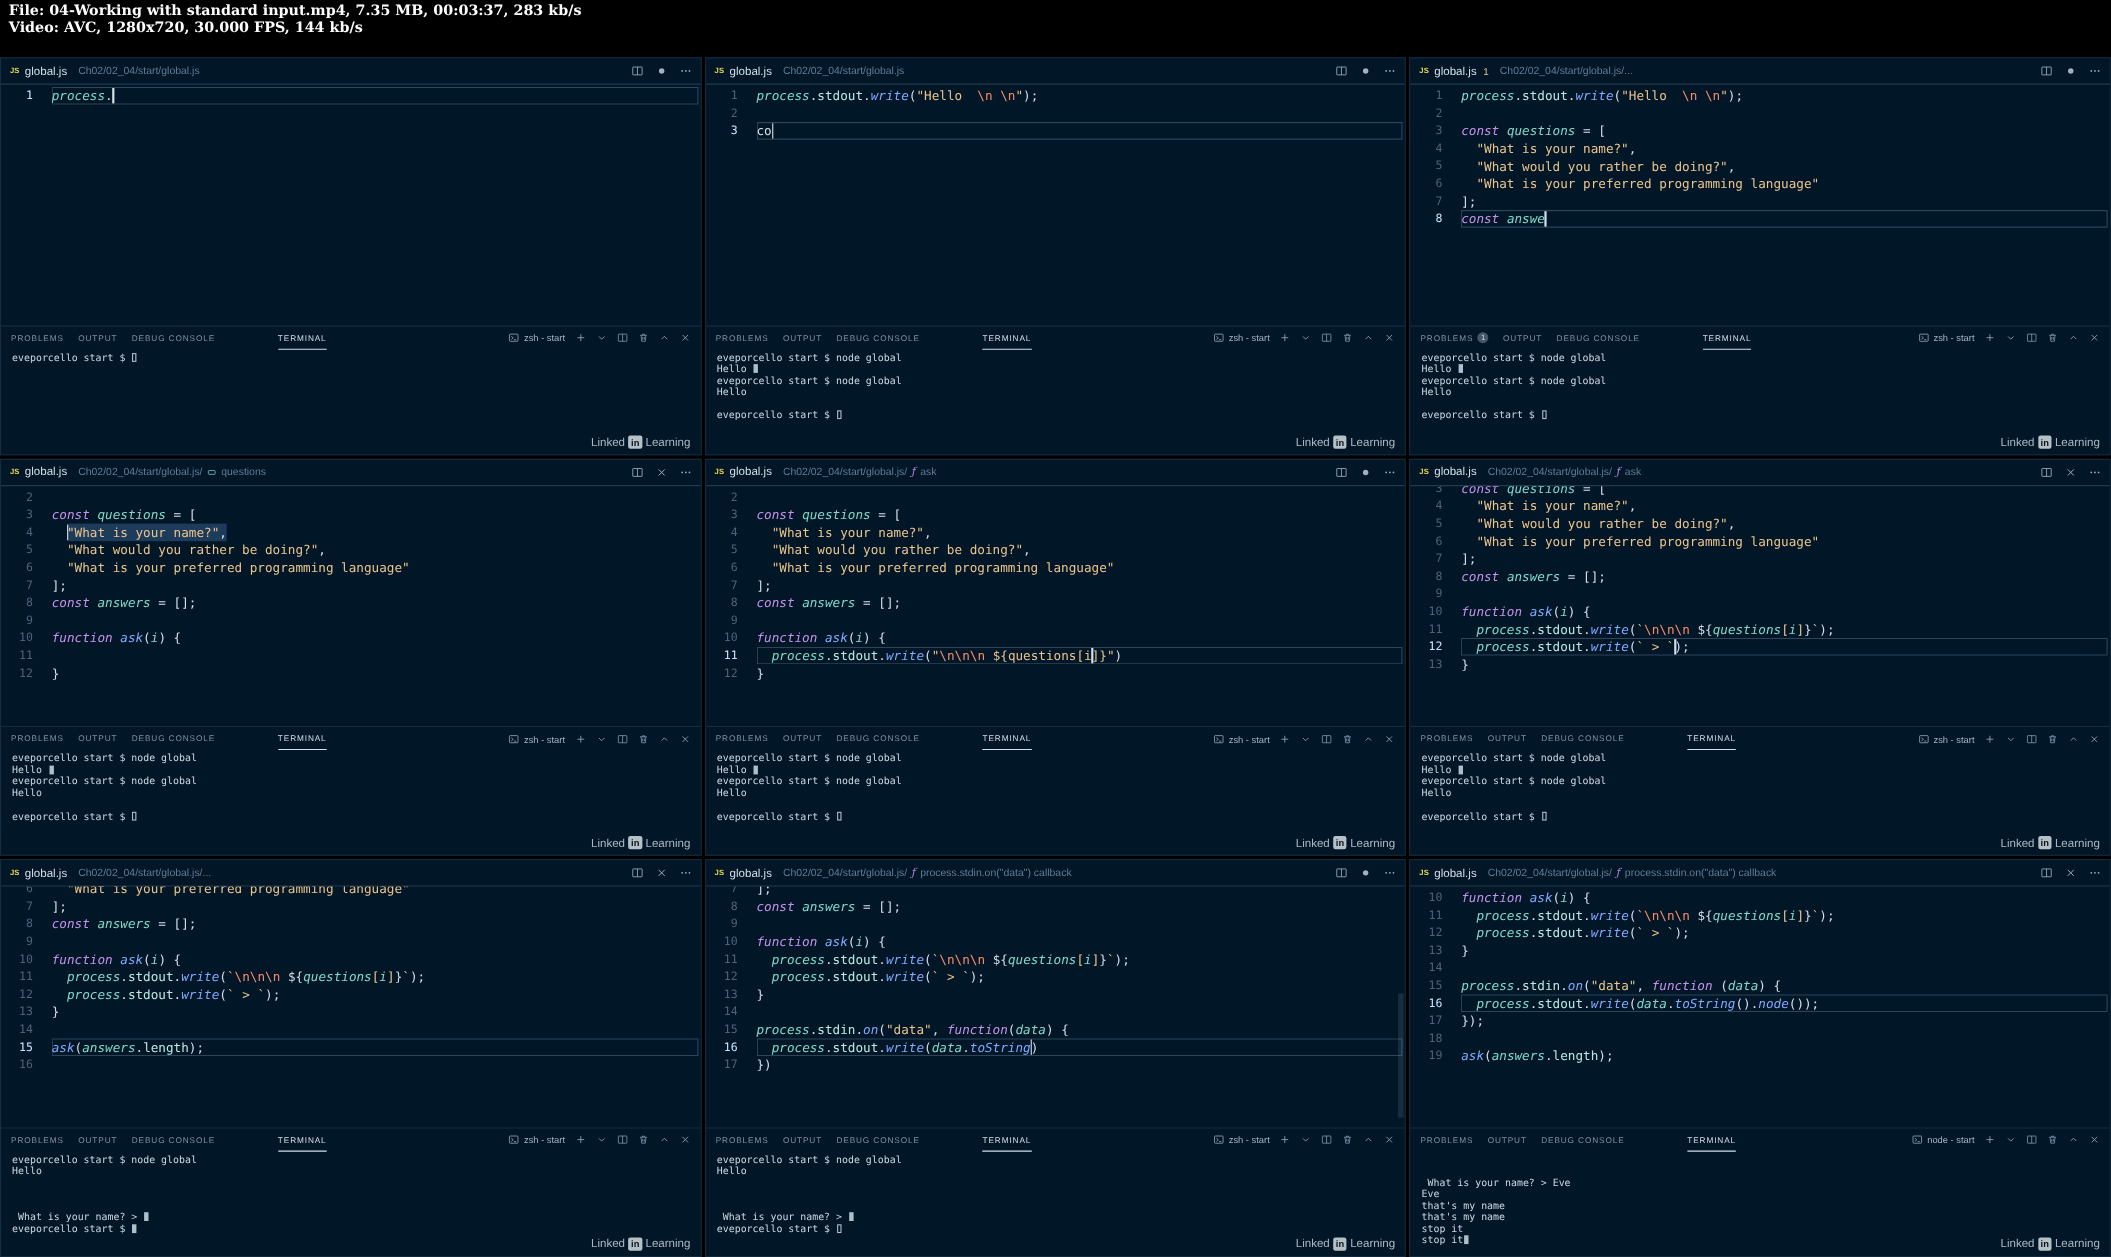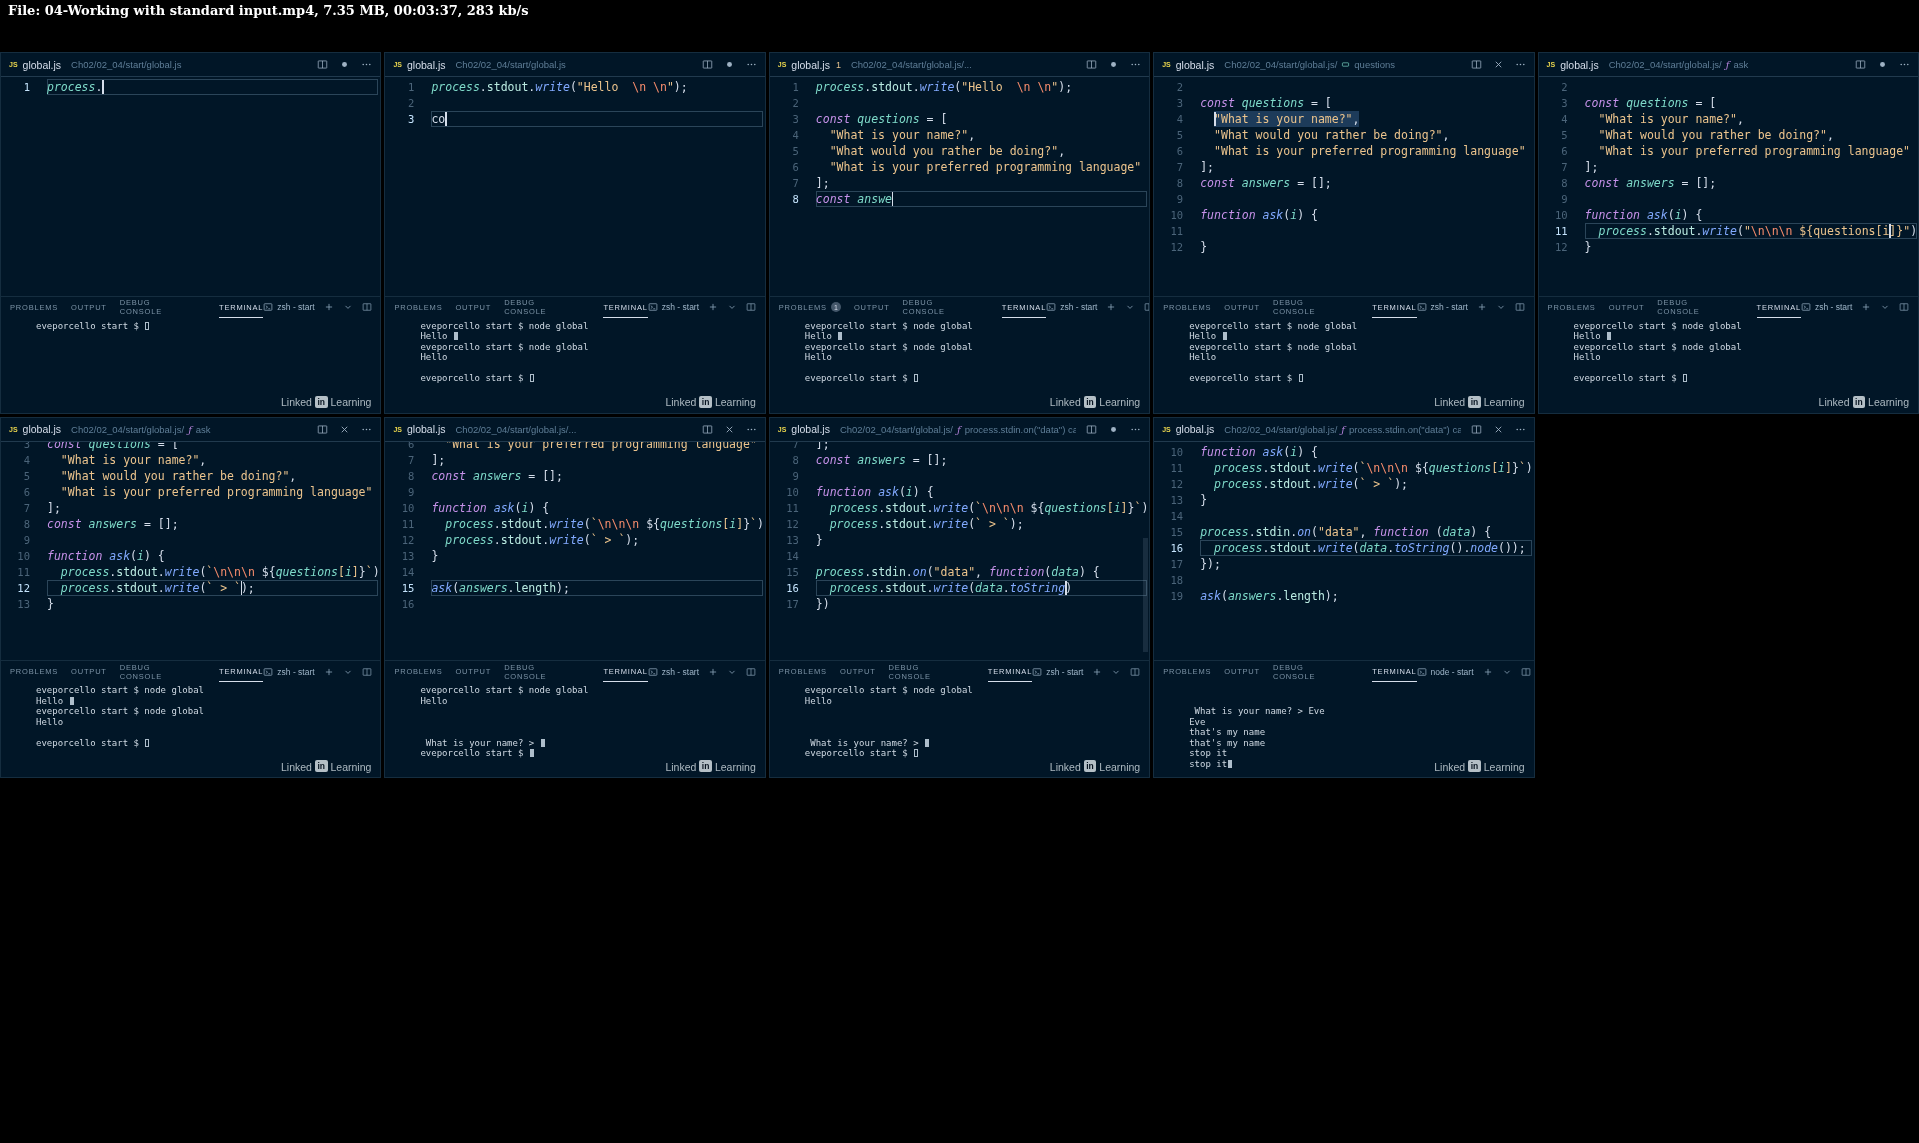--- a/index.html
+++ b/index.html
@@ -7,21 +7,21 @@
     --bg:#011627; --fg:#d6deeb; --gutter:#4b6479; --gutter_active:#c5e4fd;
     --crumb:#5f7e97; --kw:#c792ea; --str:#ecc48d; --esc:#f78c6c; --fn:#82aaff;
     --vr:#7fdbca; --prop:#baebe2; --ui:#8aa3b8; --sel:rgba(53,91,133,0.55);
     --cursor:#d6deeb; --js_icon:#e8d44d; --tab_badge:#e2c08d;
   }
   html,body{background:#000;}
   body{width:1919px;height:1143px;overflow:hidden;font-family:"Liberation Sans",sans-serif;}
   .page{width:100%;height:100%;display:flex;flex-direction:column;}
   .meta{height:52px;flex:none;padding:4px 8px 0;color:#fff;
         font-family:"DejaVu Serif",serif;font-weight:bold;font-size:13px;line-height:14.5px;}
-  .grid{height:1095px;display:grid;grid-template-columns:repeat(5,1fr);
+  .grid{height:1095px;display:grid;grid-template-columns:repeat(3,1fr);
         grid-template-rows:repeat(3,1fr);gap:3px;}
   .cell{background:var(--bg);display:flex;flex-direction:column;overflow:hidden;
         position:relative;border:1px solid rgba(95,126,151,0.22);}
   
   .topbar{height:24px;flex:none;display:flex;align-items:center;gap:10px;padding:0 8px;
           border-bottom:1px solid rgba(95,126,151,0.35);}
   .tab{display:flex;align-items:center;gap:5px;color:var(--fg);font-size:10.5px;white-space:nowrap;}
   .jsicon{color:var(--js_icon);font-size:7px;font-weight:bold;}
   .tabnum{color:var(--tab_badge);font-size:9px;margin-left:1px;}
   .crumbs{flex:1;display:flex;align-items:center;gap:4px;color:var(--crumb);
@@ -59,35 +59,36 @@
   .ptab.active{color:#d6deeb;box-shadow:inset 0 -1px 0 #d6deeb;margin-left:44px;}
   .pbadge{background:#44576a;color:#d6deeb;border-radius:50%;width:10px;height:10px;
           font-size:7px;letter-spacing:0;display:inline-flex;align-items:center;justify-content:center;}
   .pright{margin-left:auto;display:flex;align-items:center;gap:9px;color:var(--ui);}
   .shell{display:flex;align-items:center;gap:4px;font-size:8.5px;color:#9fb6c9;white-space:nowrap;}
   .shell svg{width:10px;height:10px;display:block;}
   .pright .icon svg{width:10px;height:10px;display:block;}
   
   .term{height:95px;flex:none;position:relative;padding:3px 0 0 10px;overflow:hidden;
         font-family:"DejaVu Sans Mono",monospace;font-size:9px;line-height:10.5px;color:#cfd9e3;}
-  .tline{height:10.5px;white-space:pre;margin-left:25px;}
+  .tline{height:10.5px;white-space:pre;}
   .tcur{display:inline-block;width:4px;height:8px;vertical-align:-1px;margin-left:1px;}
   .tcur.hollow{border:1px solid #aebecb;}
   .tcur.solid{background:#aebecb;}
   .watermark{position:absolute;right:9px;bottom:5px;display:flex;align-items:flex-end;gap:3px;
              color:#c9d4da;opacity:0.85;font-size:10.5px;font-family:"Liberation Sans",sans-serif;}
   .wm-badge{background:#d4dde2;color:#07121e;font-weight:bold;font-size:8.5px;
             line-height:12px;height:12px;padding:0 2.5px;border-radius:2px;}
 </style>
 </head>
 <body>
 
 <div class="page">
   <header class="meta">
     <div>File: 04-Working with standard input.mp4, 7.35 MB, 00:03:37, 283 kb/s</div>
+    <div>Video: AVC, 1280x720, 30.000 FPS, 144 kb/s</div>
   </header>
   <main class="grid">
       <section class="cell">
         <div class="topbar">
           <div class="tab">
             <span class="jsicon">JS</span>
             <span>global.js</span>
           </div>
           <div class="crumbs">
             <span>Ch02/02_04/start/global.js</span>

